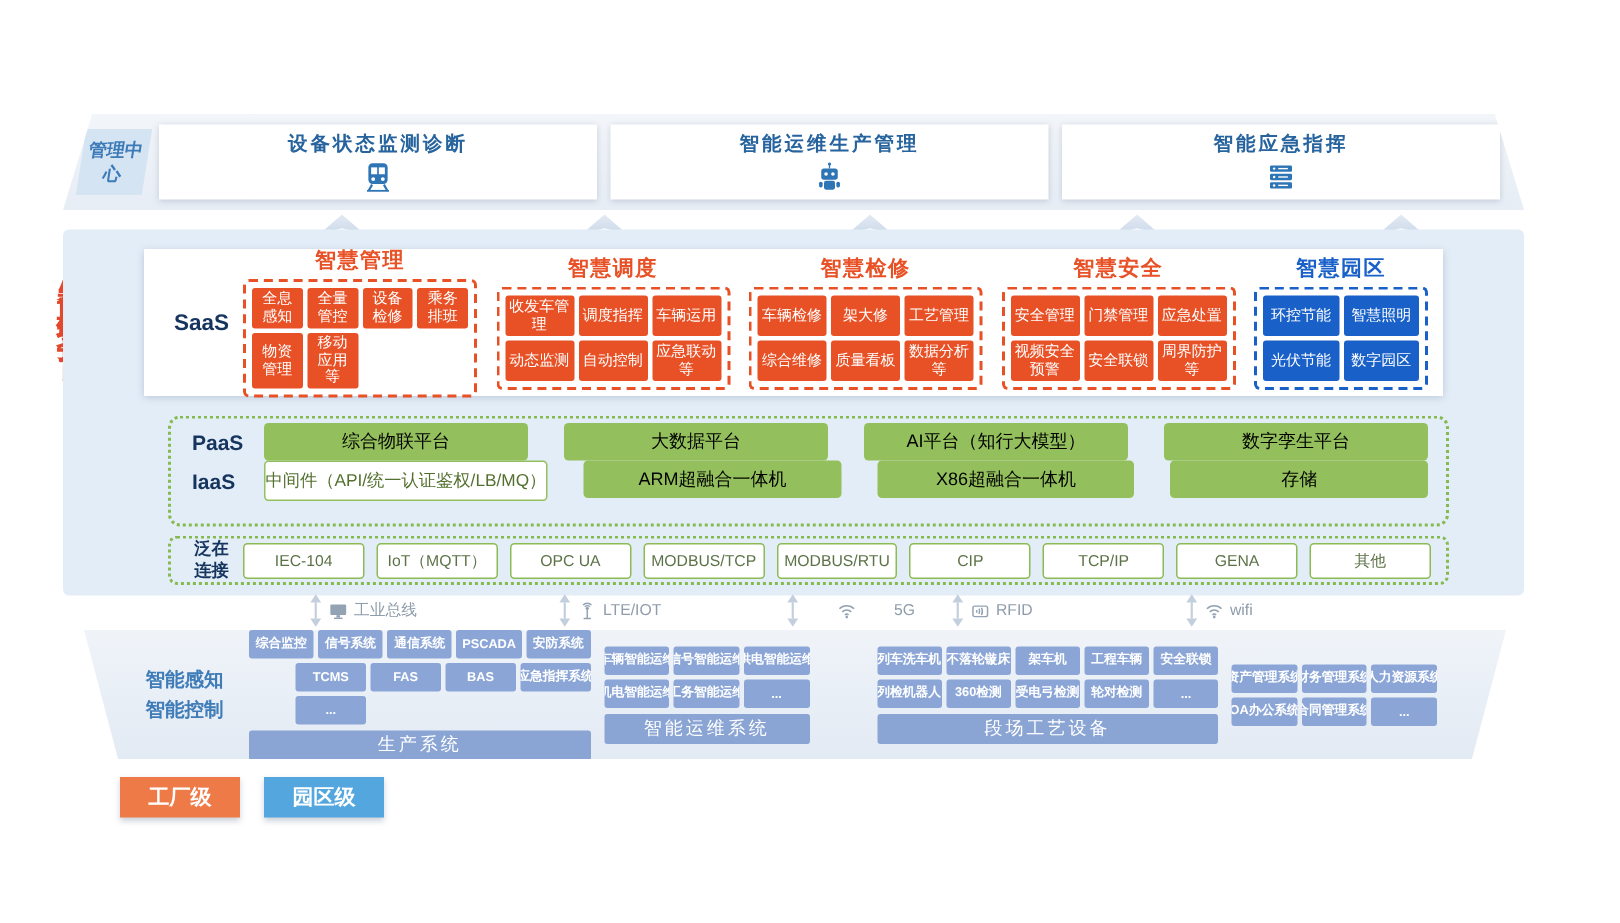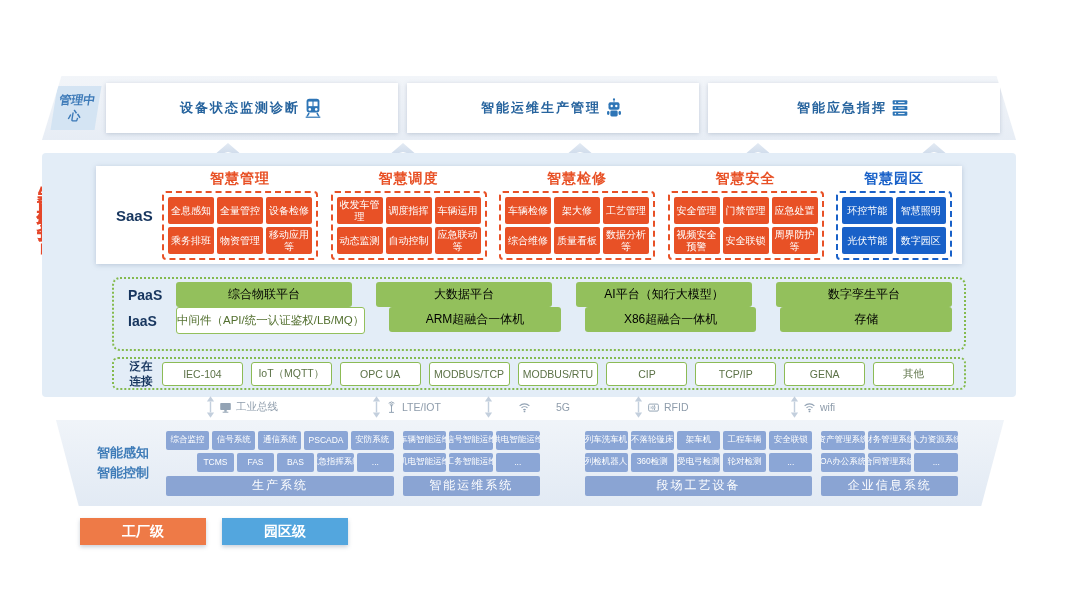--- a/index.html
+++ b/index.html
@@ -17,21 +17,21 @@
            background:linear-gradient(180deg,#f2f5f9,#e7edf5);
            clip-path:polygon(2% 0,98% 0,100% 100%,0 100%);
            filter:drop-shadow(0 2px 2px rgba(120,140,170,.3));}
   #mc-label{position:absolute;left:12px;top:10px;width:44px;height:44px;
             background:#d4e4f3;color:#3d7ab8;font-size:12px;font-weight:bold;
             display:flex;align-items:center;justify-content:center;text-align:center;
             line-height:1.35;transform:skewX(-9deg);}
   #mc-cards{position:absolute;left:64px;right:16px;top:7px;bottom:7px;
             display:flex;justify-content:space-between;}
   .mc-card{width:292px;background:#ffffff;box-shadow:0 1px 4px rgba(100,120,150,.3);
-           display:flex;flex-direction:row;align-items:center;justify-content:center;gap:2px;}
+           display:flex;flex-direction:column;align-items:center;justify-content:center;gap:2px;}
   .mc-title{color:#27649e;font-weight:bold;font-size:13px;letter-spacing:2px;}
   .icon{display:inline-flex;align-items:center;justify-content:center;line-height:0;}
 
   
   .up-arrow{position:absolute;top:143px;width:30px;height:13px;
             background:linear-gradient(#e3eaf3,#ccd9ea);
             clip-path:polygon(50% 0,100% 100%,50% 70%,0 100%);}
 
   
   #main-panel{left:42px;top:153px;width:974px;height:244px;background:#e3edf7;border-radius:4px;}
@@ -87,30 +87,30 @@
   
   #bottom-band{left:56px;top:420px;width:948px;height:86px;
                background:linear-gradient(180deg,#f0f4f9,#e2eaf4);
                clip-path:polygon(0 0,100% 0,97.6% 100%,2.4% 100%);
                display:flex;align-items:center;
                filter:drop-shadow(0 2px 2px rgba(120,140,170,.3));}
   #perception-label{margin-left:36px;width:62px;flex:none;color:#3f7cb8;font-weight:bold;
                     font-size:13px;line-height:1.55;text-align:center;}
   #perception-groups{flex:1;display:flex;gap:9px;margin:0 46px 0 12px;}
   .p-group{display:flex;flex-direction:column;justify-content:center;gap:3px;}
-  .p-row{display:grid;gap:3px;}
+  .p-row{display:grid;gap:3px;font-weight:bold;}
   .p-box{height:19px;background:#8ba6d6;border-radius:2px;color:#fff;font-size:8.5px;
          display:flex;align-items:center;justify-content:center;white-space:nowrap;
          overflow:hidden;padding:0 1px;}
   .p-footer{height:20px;background:#8aa4d3;border-radius:2px;color:#fff;font-size:12px;
             display:flex;align-items:center;justify-content:center;margin-top:1px;letter-spacing:2px;}
 
   
   #legend{position:absolute;top:518px;left:80px;display:flex;gap:16px;}
-  .legend-btn{min-width:58px;height:27px;padding:0 34px;color:#fff;font-size:14px;font-weight:bold;
+  .legend-btn{min-width:58px;height:27px;padding:0 11px;color:#fff;font-size:14px;font-weight:bold;
               display:flex;align-items:center;justify-content:center;
               box-shadow:0 2px 4px rgba(80,100,130,.3);font-family:Liberation Mono, monospace;}
 </style>
 </head>
 <body>
 
 <div id="canvas">
 
   <div class="abs" id="vtitle">智慧段场管控平台</div>
 
@@ -181,21 +181,21 @@
       <div class="up-arrow abs" style="left: 919px;"></div>
     </div>
 
   <div class="abs" id="main-panel"></div>
 
   <div class="abs" id="saas-band">
     <div class="layer-label">SaaS</div>
     <div id="saas-groups">
         <div class="saas-group red">
           <div class="sg-title">智慧管理</div>
-          <div class="sg-box" style="grid-template-columns: repeat(3, 1fr);">
+          <div class="sg-box" style="grid-template-columns: repeat(4, 1fr);">
             <div class="sg-item">全息感知</div>
             <div class="sg-item">全量管控</div>
             <div class="sg-item">设备检修</div>
             <div class="sg-item">乘务排班</div>
             <div class="sg-item">物资管理</div>
             <div class="sg-item">移动应用等</div>
           </div>
         </div>
         <div class="saas-group red">
           <div class="sg-title">智慧调度</div>
@@ -316,21 +316,21 @@
               <path d="M8 6v8"></path>
               <path d="M5 14h6"></path>
               <path d="M4.5 2.8a5 5 0 0 1 7 0"></path>
               <path d="M5.9 4.3a3 3 0 0 1 4.2 0"></path>
             </g>
             <circle cx="8" cy="5.6" r="1.3" fill="#93a3b4"></circle>
           </svg>
         </span>
         <div class="link-label">LTE/IOT</div>
       </div>
-      <div class="link-item" style="left: 484px; gap: 25px;">
+      <div class="link-item" style="left: 524px; gap: 25px;">
         <span class="icon">
           <svg viewBox="0 0 10 24" width="9" height="22">
             <g fill="#c3cfdd">
               <path d="M5 0l4 6H1z"></path>
               <rect x="4.2" y="6" width="1.6" height="12"></rect>
               <path d="M5 24l4-6H1z"></path>
             </g>
           </svg>
         </span>
         <span class="icon">
@@ -398,21 +398,21 @@
     </div>
     <div id="perception-groups">
         <div class="p-group" style="flex: 5 1 0%;">
           <div class="p-row" style="grid-template-columns: repeat(5, 1fr);">
             <div class="p-box">综合监控</div>
             <div class="p-box">信号系统</div>
             <div class="p-box">通信系统</div>
             <div class="p-box">PSCADA</div>
             <div class="p-box">安防系统</div>
           </div>
-          <div class="p-row" style="grid-template-columns: repeat(5, 1fr); margin-left: 31px;">
+          <div class="p-row" style="grid-template-columns: repeat(4, 1fr); margin-left: 31px;">
             <div class="p-box">TCMS</div>
             <div class="p-box">FAS</div>
             <div class="p-box">BAS</div>
             <div class="p-box">应急指挥系统</div>
             <div class="p-box">...</div>
           </div>
           <div class="p-footer">生产系统</div>
         </div>
         <div class="p-group" style="flex: 3 1 0%;">
           <div class="p-row" style="grid-template-columns: repeat(3, 1fr);">
@@ -448,21 +448,20 @@
           <div class="p-row" style="grid-template-columns: repeat(3, 1fr);">
             <div class="p-box">资产管理系统</div>
             <div class="p-box">财务管理系统</div>
             <div class="p-box">人力资源系统</div>
           </div>
           <div class="p-row" style="grid-template-columns: repeat(3, 1fr);">
             <div class="p-box">OA办公系统</div>
             <div class="p-box">合同管理系统</div>
             <div class="p-box">...</div>
           </div>
-          <div class="p-footer">企业信息系统</div>
         </div>
       </div>
   </div>
 
   <div id="legend">
       <div class="legend-btn" style="background: rgb(238, 122, 71);">工厂级</div>
       <div class="legend-btn" style="background: rgb(83, 166, 222);">园区级</div>
     </div>
 
 </div>

